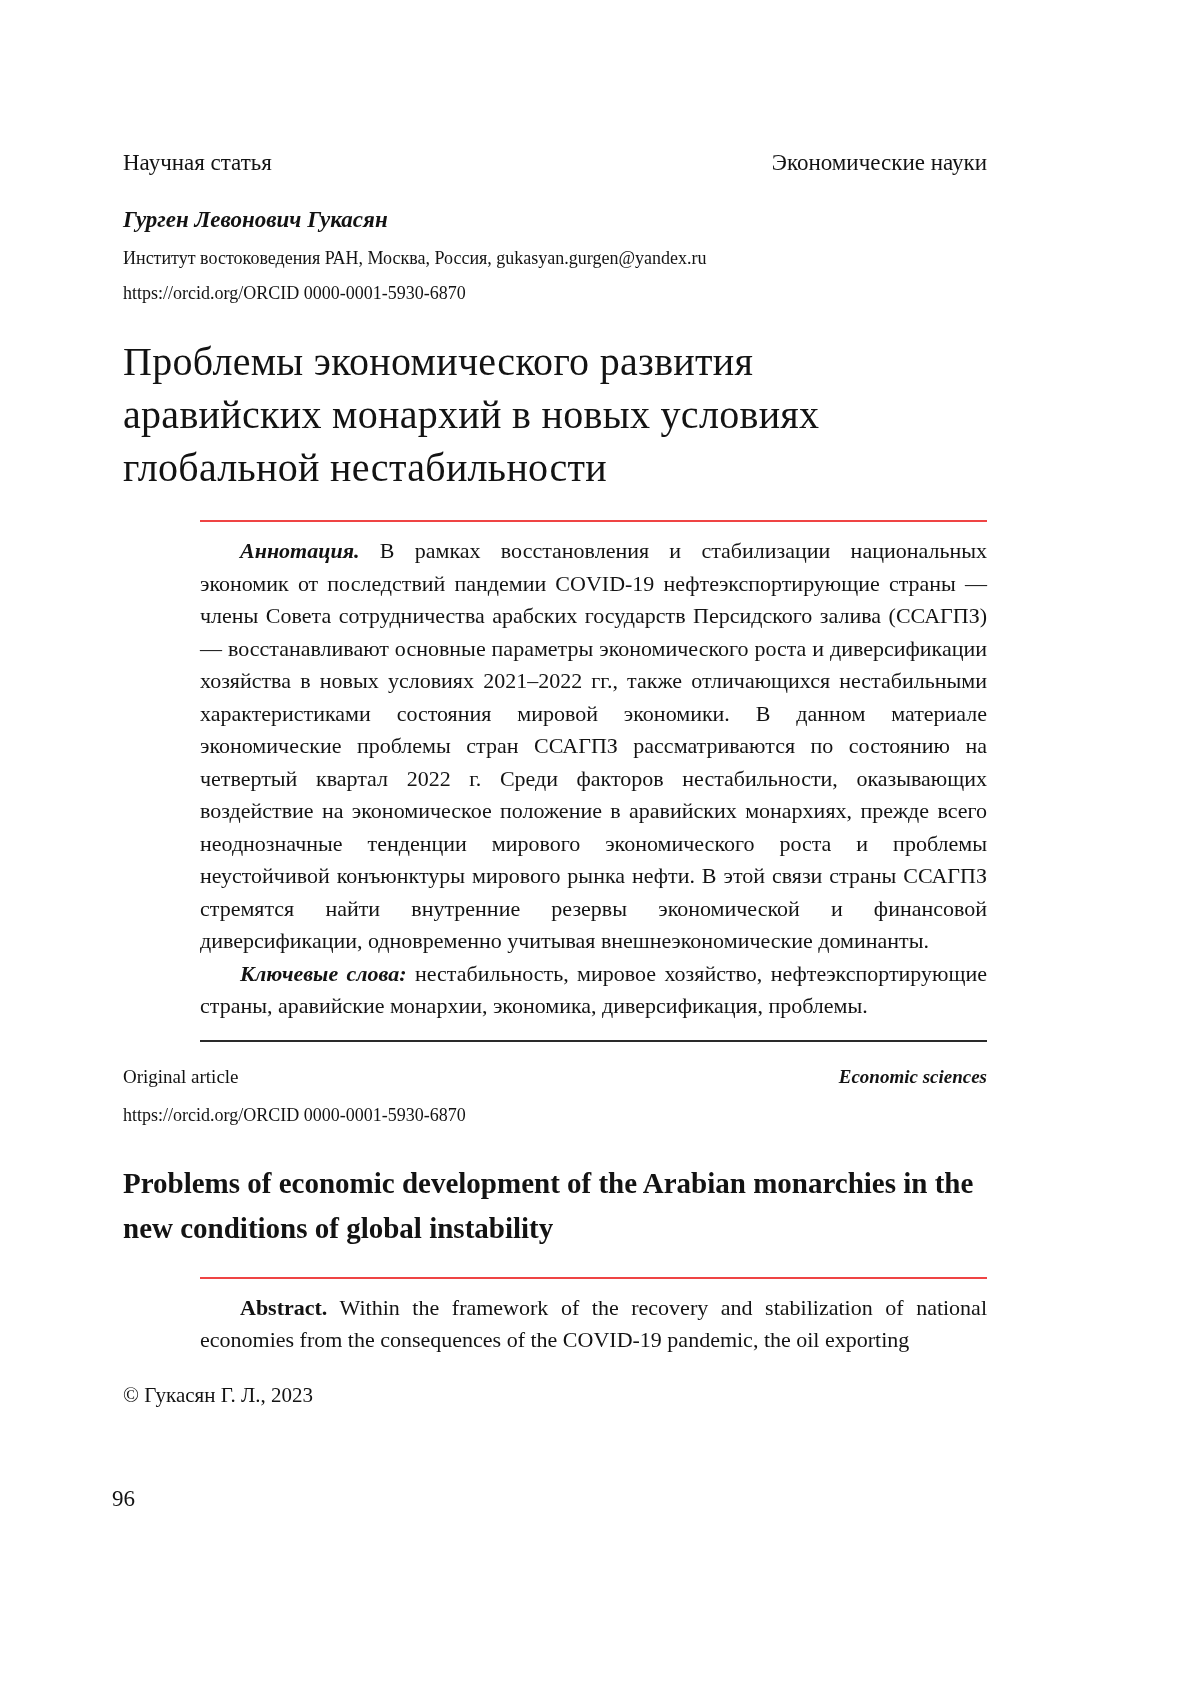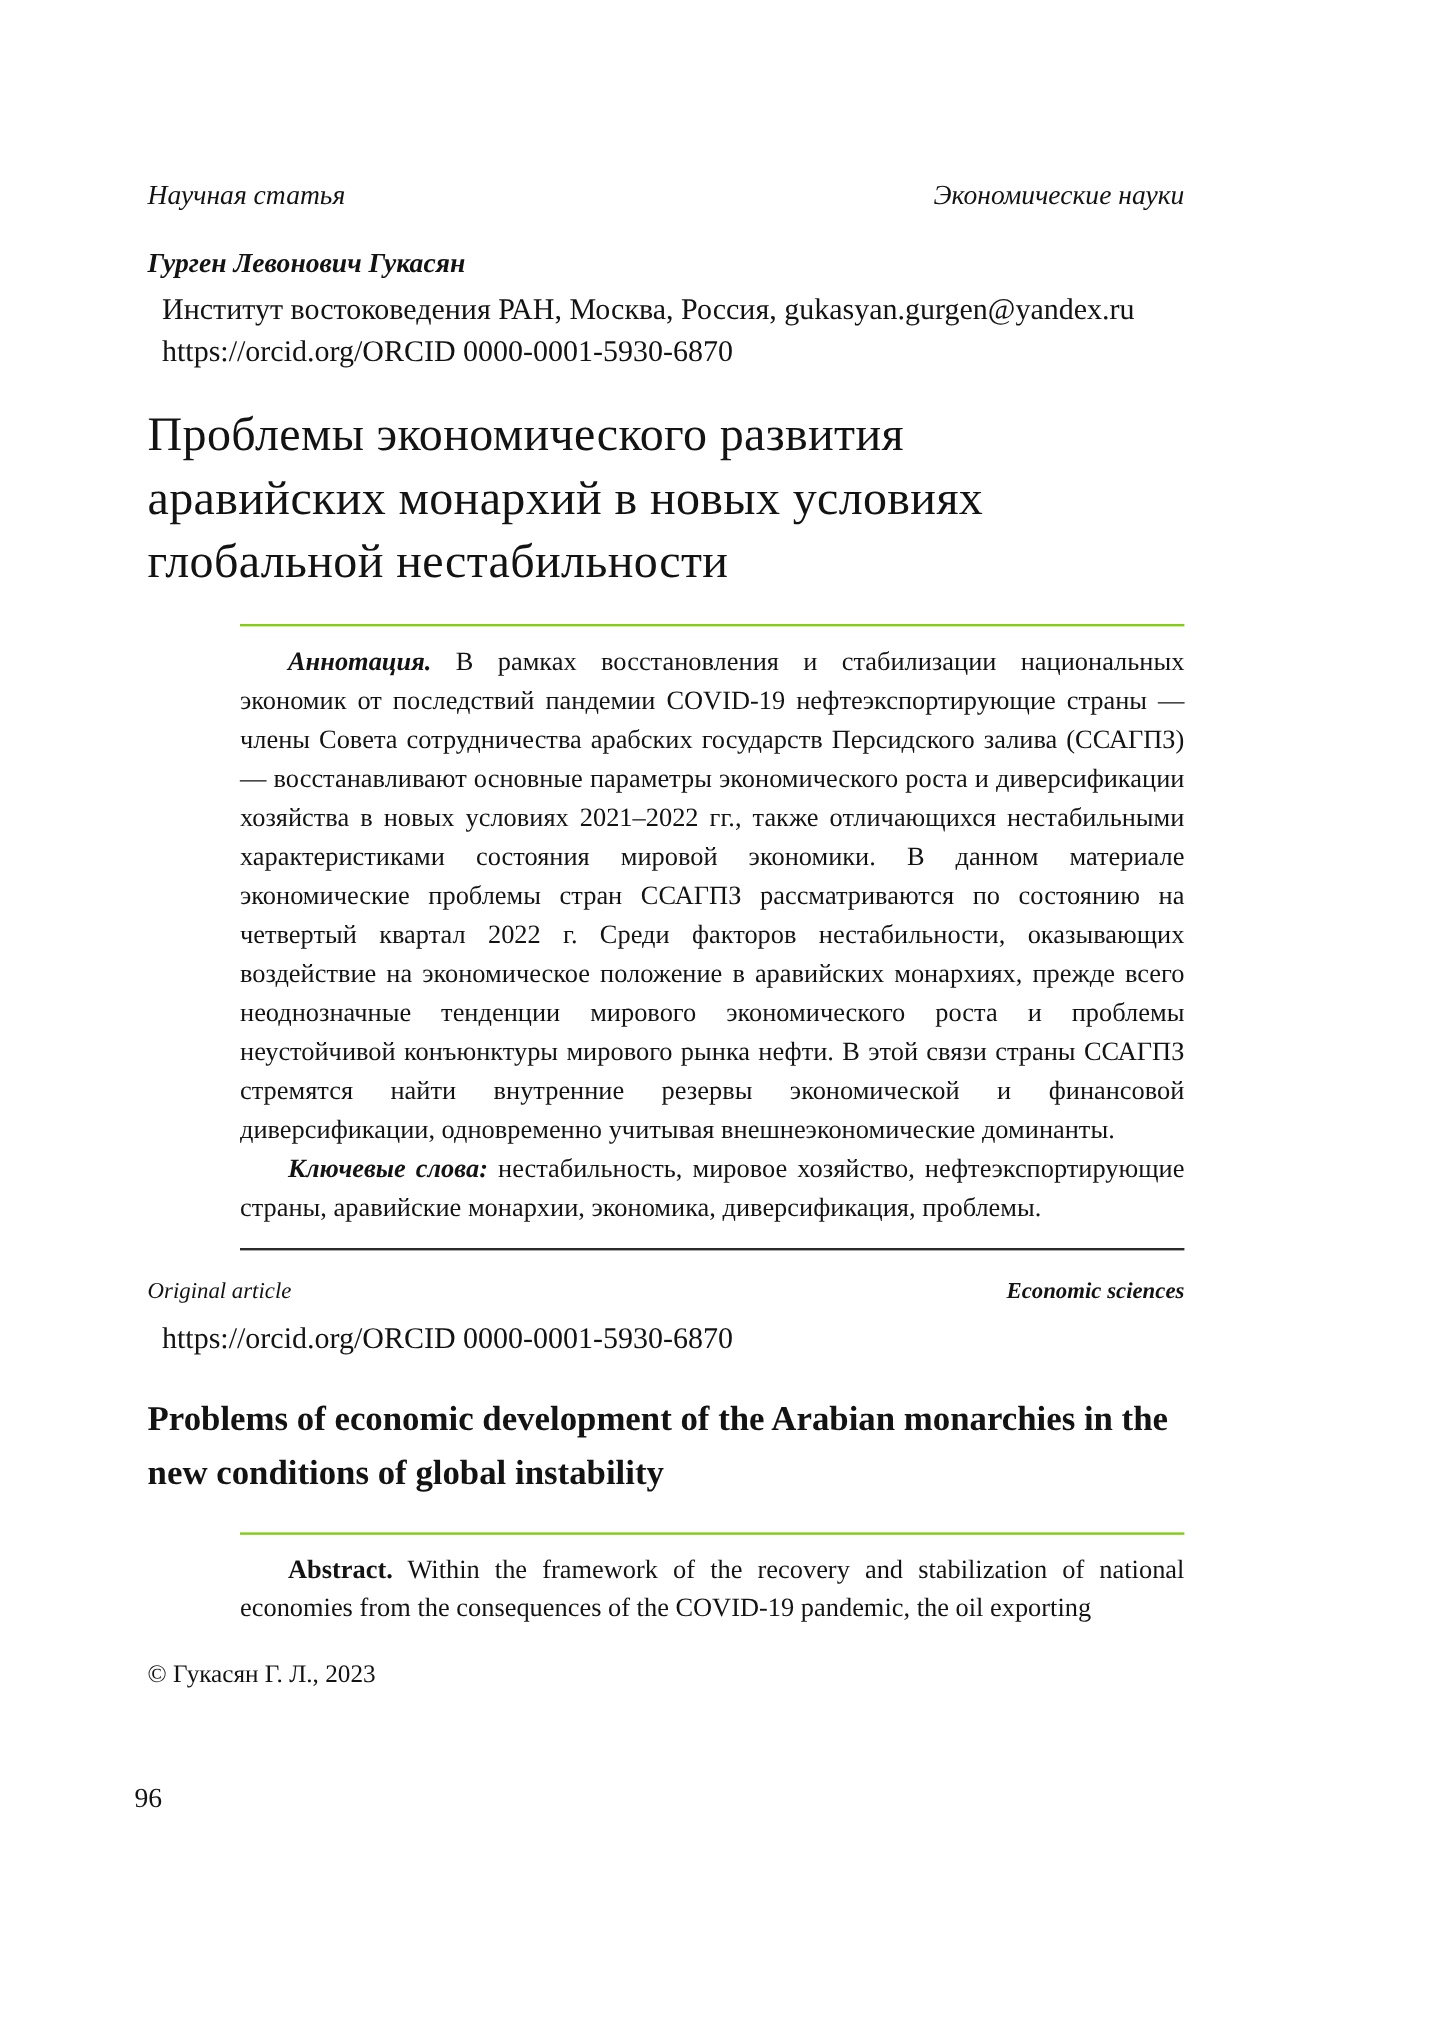--- a/index.html
+++ b/index.html
@@ -16,53 +16,52 @@
       -webkit-font-smoothing: antialiased;
     }
     .page {
       padding: 148px 213px 0 123px;
     }
     .row {
       display: flex;
       justify-content: space-between;
       align-items: baseline;
     }
-    .it { font-style: italic; }
+    .it { }
     .b  { font-weight: bold; }
     .bi { font-weight: bold; font-style: italic; }
 
     .header-row {
       font-size: 23px;
       line-height: 30px;
     }
     .author-ru {
       font-size: 23px;
       margin-top: 27px;
       line-height: 30px;
     }
     .meta-line {
-      font-size: 25px;
+      font-size: 18px;
       line-height: 35px;
-      margin-left: 12px;
     }
     .meta-block { margin-top: 6px; }
 
     .title-ru {
       font-size: 40px;
       font-weight: normal;
       line-height: 53px;
       margin-top: 24px;
       max-width: 800px;
       letter-spacing: 0.3px;
     }
 
     .abstract-block {
       margin-left: 77px;
       margin-top: 26px;
-      border-top: 2px solid #84cc16;
+      border-top: 2px solid #ef4444;
       border-bottom: 2px solid #2a2a2a;
       padding: 13px 0 17px 0;
     }
     .abstract-block.no-bottom {
       border-bottom: none;
       padding-bottom: 0;
     }
     .just {
       font-size: 22px;
       line-height: 32.5px;

